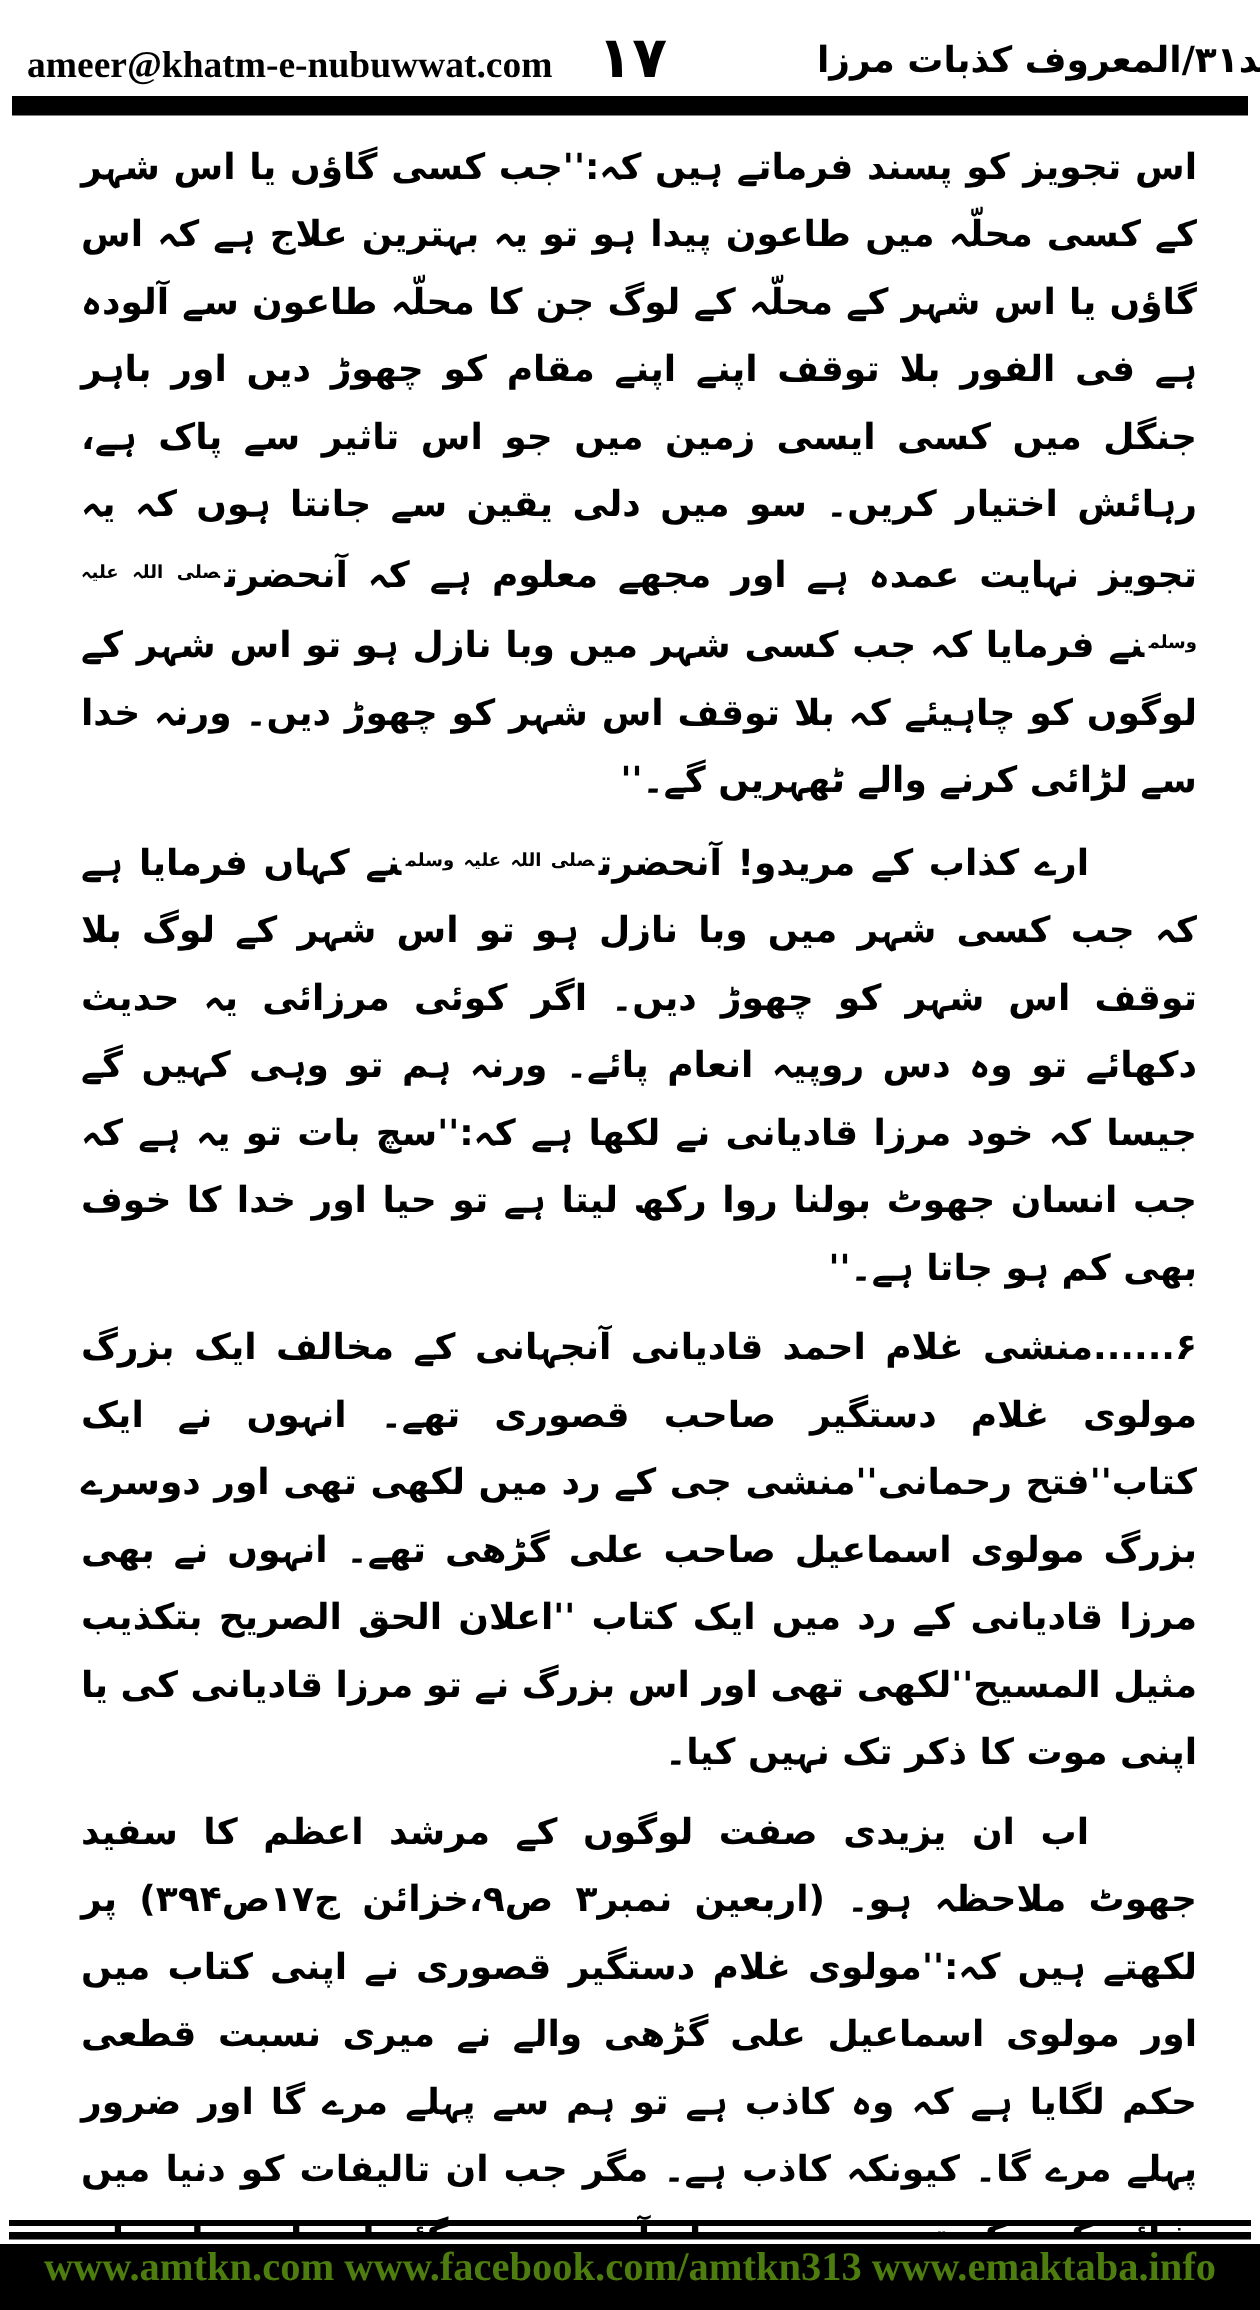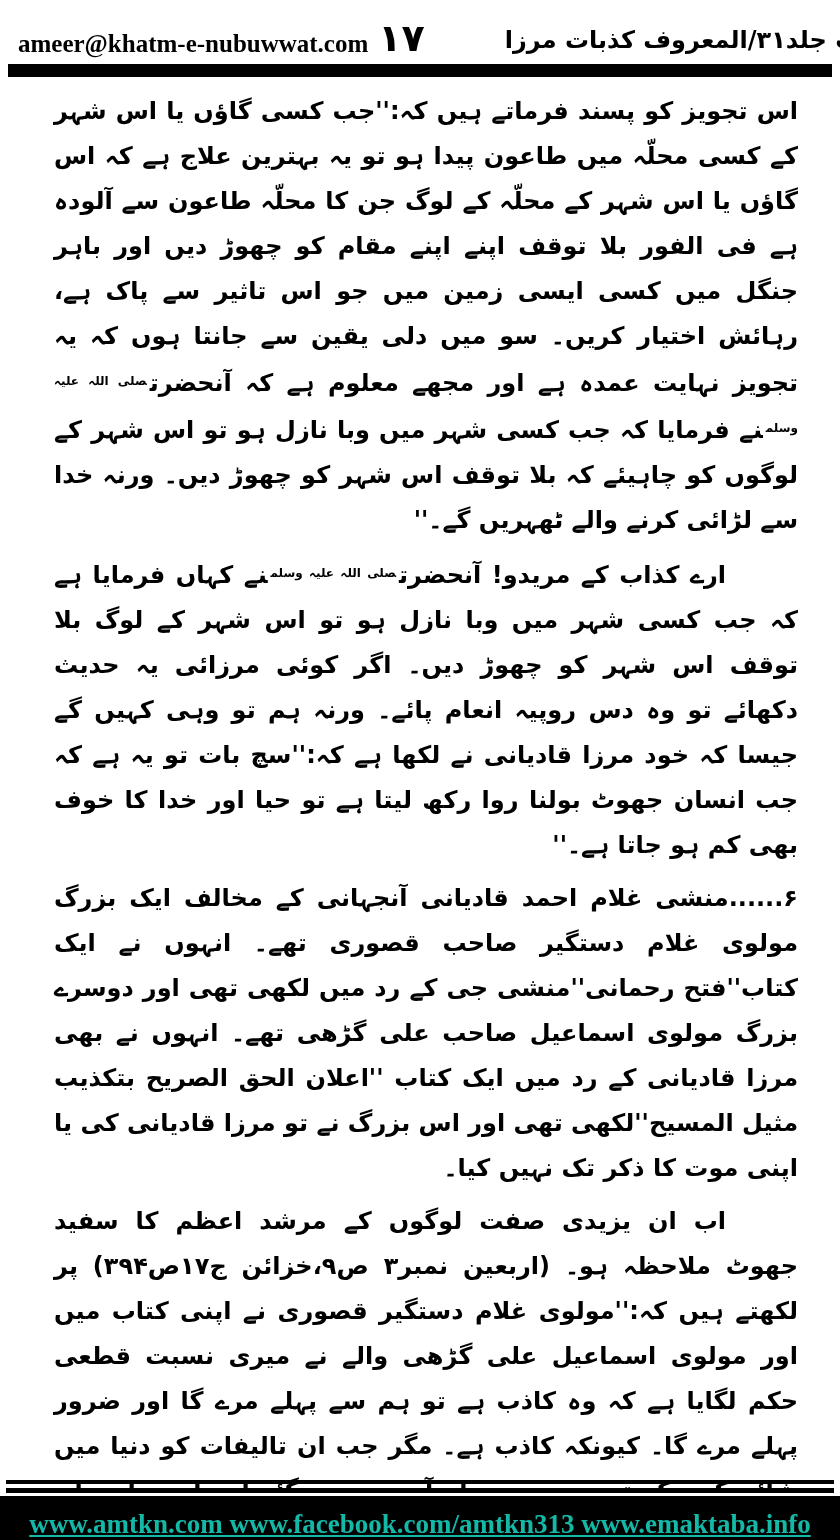--- a/index.html
+++ b/index.html
@@ -3,21 +3,21 @@
 <meta charset="utf-8">
 <style>
   html,body{margin:0;padding:0;background:#e8e8e8;}
   .page{
     position:relative; width:840px; height:1540px; margin:0 auto;
     background:#ffffff; color:#000; overflow:hidden;
   }
   
   .hdr{
     display:flex; align-items:flex-end; justify-content:space-between;
-    padding:10px 4px 2px 18px; height:48px;
+    padding:10px 4px 2px 18px; height:48px;gap:20px;
   }
   .email{
     font-family:"Liberation Serif","DejaVu Serif",serif;
     font-weight:bold; font-size:25px; direction:ltr; white-space:nowrap;
   }
   .pgnum{
     font-family:"DejaVu Sans",sans-serif; font-weight:bold;
     font-size:38px; line-height:40px; direction:rtl; margin-left:10px; margin-right:80px;
   }
   .title{
@@ -35,22 +35,22 @@
   .content p{ margin:0 0 8px 12px; }
   .ind{ text-indent:72px; }
   .ref{ text-align:left; margin:14px 0 12px 0 !important; font-size:23px; }
   .saw{ font-size:12px; margin:0 3px; vertical-align:6px; }
   .itemnum{ letter-spacing:1px; }
   
   .pfoot{ position:absolute; left:0; right:0; bottom:0; }
   .frule1{ height:4px; background:#000; margin:0 6px 4px 6px; }
   .frule2{ height:5px; background:#000; margin:0 6px 3px 6px; }
   .fbar{
-    height:44px; background:#000; color:#14b8a6;
-    display:flex; align-items:flex-end; justify-content:center;text-decoration:underline;
+    height:44px; background:#000; color:#4d7c0f;
+    display:flex; align-items:flex-start; justify-content:center;
   }
   .fbar span{
     font-family:"Liberation Serif","DejaVu Serif",serif;
     font-weight:bold; font-size:27px; white-space:nowrap; direction:ltr;
   }
 </style>
 </head>
 <body>
 
 <div class="page">

